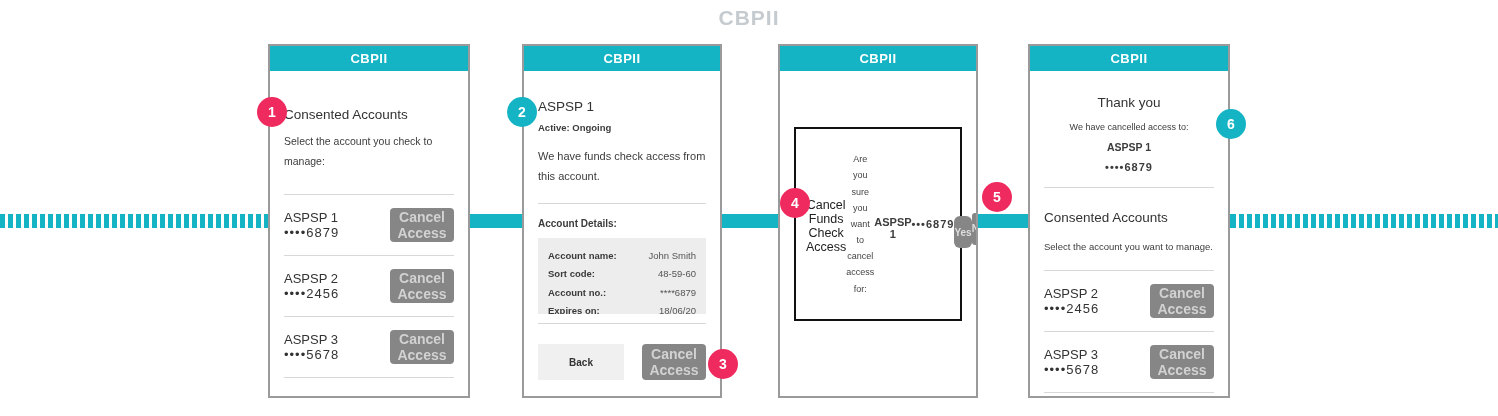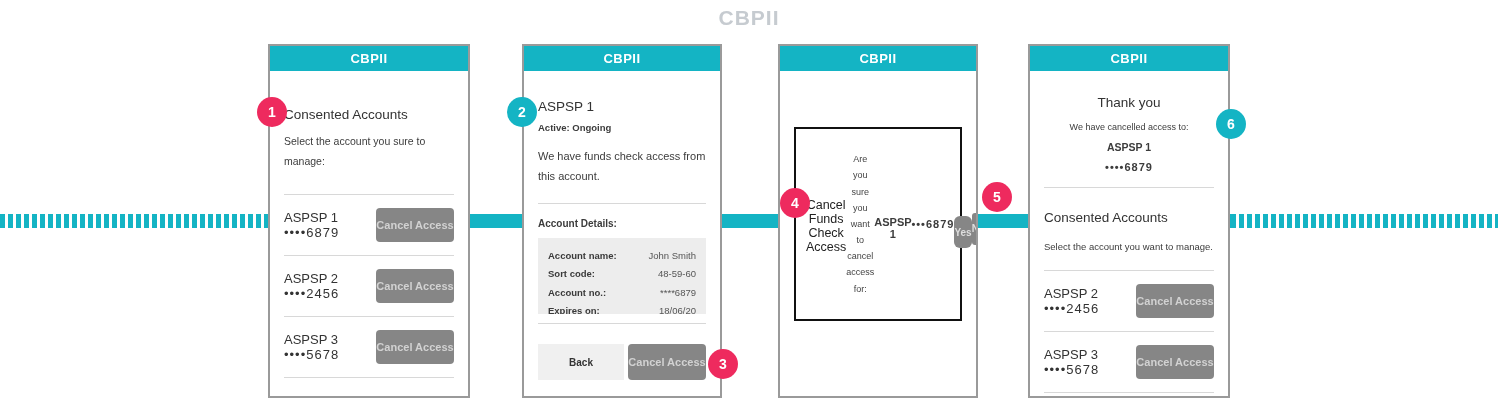--- a/index.html
+++ b/index.html
@@ -83,27 +83,27 @@
     align-items: center;
     justify-content: space-between;
     padding: 13px 0;
     border-top: 1px solid #d8d8d8;
   }
   .acct-list .end-divider { border-top: 1px solid #d8d8d8; height: 0; }
   .acct-name { font-size: 13px; color: #333; }
   .acct-num  { font-size: 13px; color: #333; letter-spacing: 1px; }
 
   .btn-gray {
-    width: 78px; height: 34px;
+    width: 64px; height: 34px;
     background: #868686;
     color: #d2d2d2;
     border: none;
     border-radius: 4px;
     font-family: "Liberation Sans", sans-serif;
-    font-size: 11px;
+    font-size: 14px;
     font-weight: bold;
     cursor: pointer;
   }
   .btn-light {
     width: 86px; height: 36px;
     background: #f0f0f0;
     color: #333;
     border: none;
     border-radius: 0;
     font-family: "Liberation Sans", sans-serif;
@@ -222,21 +222,21 @@
   <div class="flow-line flow-dashed flow-left"></div>
   <div class="flow-line flow-solid"></div>
   <div class="flow-line flow-dashed flow-right"></div>
 
   <div class="phone phone-1">
     <div class="phone-header">
       <span>CBPII</span>
     </div>
     <div class="phone-body">
       <div class="h-title s1-title">Consented Accounts</div>
-      <div class="sub-text s1-sub">Select the account you sure to manage:</div>
+      <div class="sub-text s1-sub">Select the account you check to manage:</div>
       <div class="acct-list s1-list">
         <div class="acct-row">
           <div>
             <div class="acct-name">ASPSP 1</div>
             <div class="acct-num">••••6879</div>
           </div>
           <button class="btn-gray">Cancel Access</button>
         </div>
         <div class="acct-row">
           <div>

